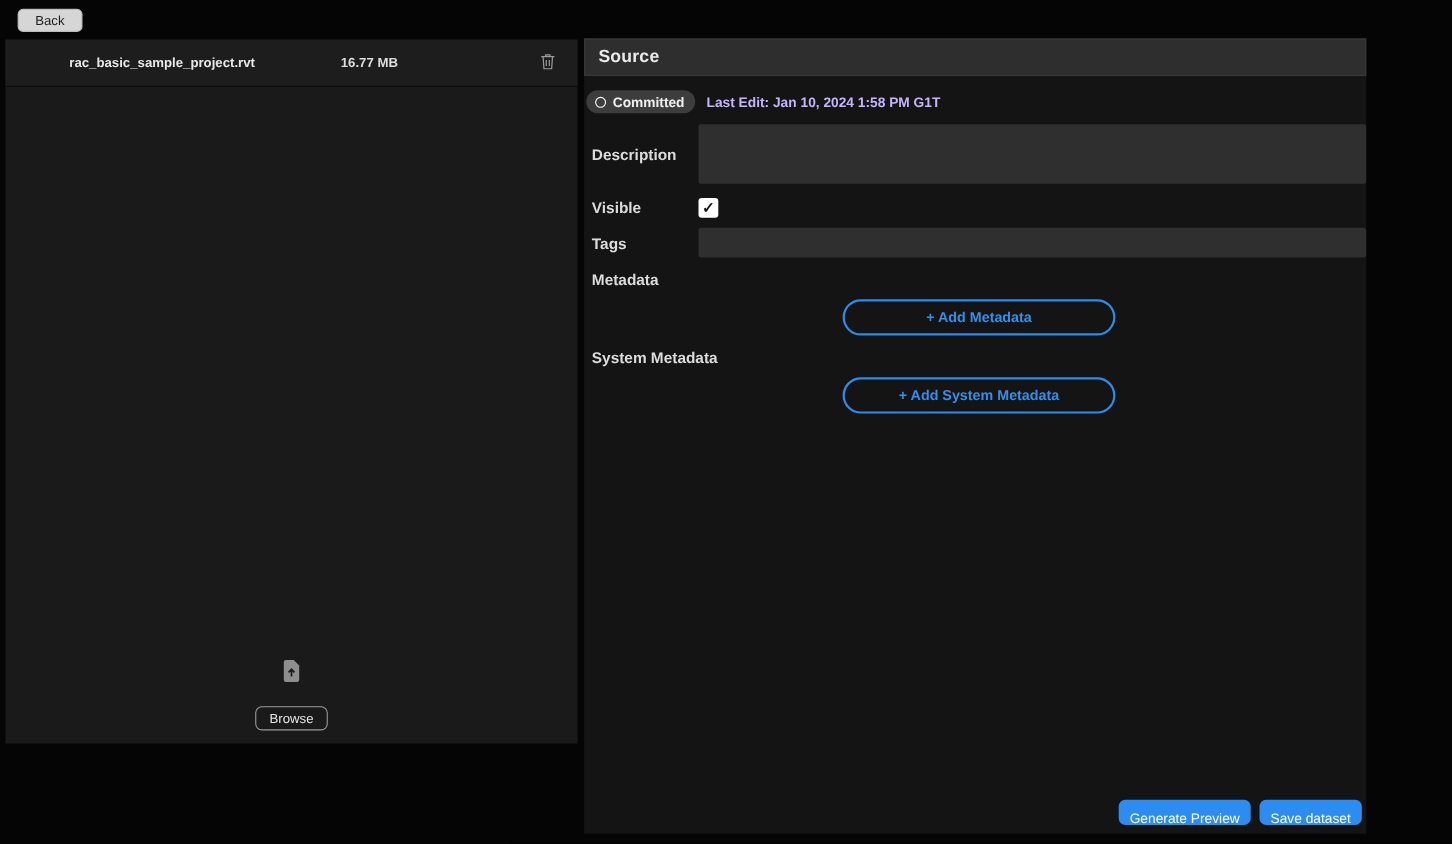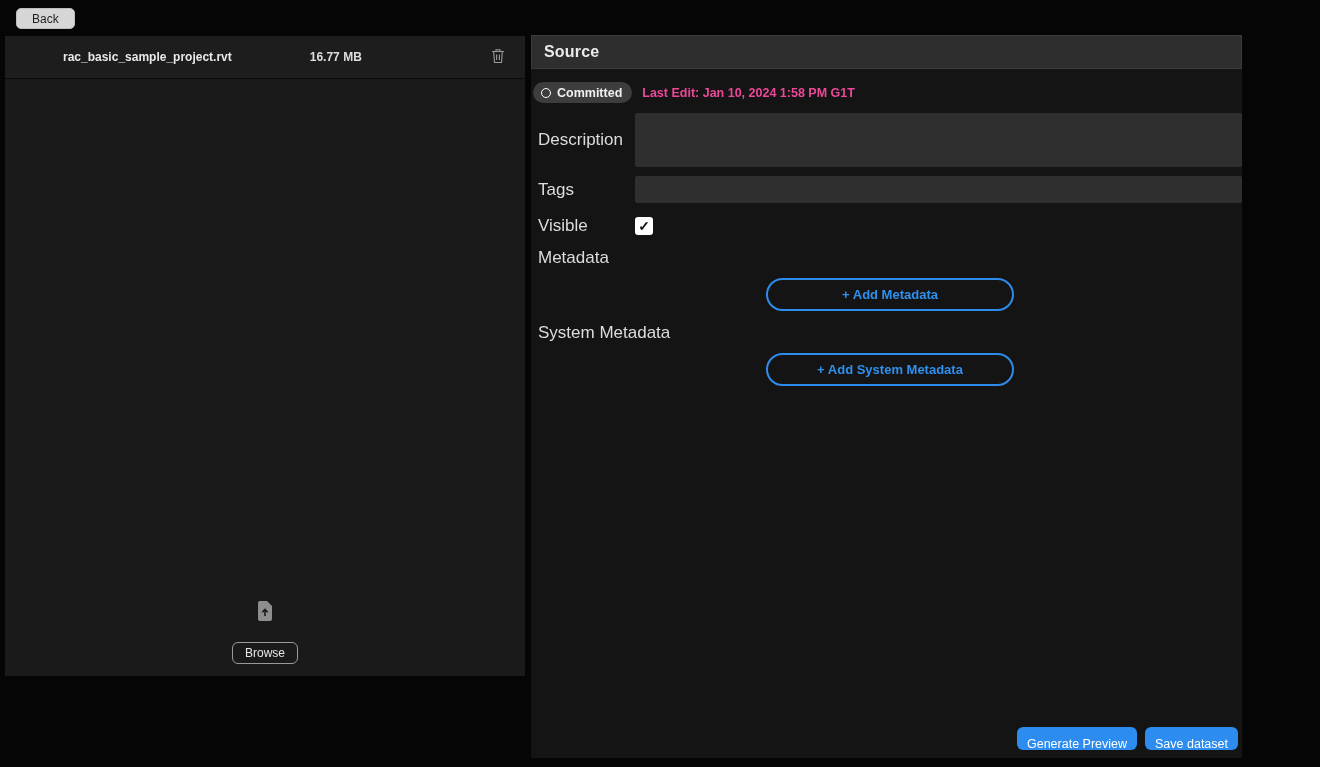--- a/index.html
+++ b/index.html
@@ -66,26 +66,26 @@
 
   .status-row {
     margin: 13px 0 0 2px; display: flex; align-items: center; height: 21px;
   }
   .badge {
     background: #3d3d3d; border-radius: 11px; height: 21px;
     padding: 0 10px 0 8px; display: inline-flex; align-items: center; gap: 6px;
     color: #f0f0f0; font-size: 12.5px; font-weight: 700;
   }
   .ring { width: 10px; height: 10px; border: 1.5px solid #fff; border-radius: 50%; }
-  .last-edit { margin-left: 10px; color: #ec4899; font-size: 12.5px; font-weight: 700; }
+  .last-edit { margin-left: 10px; color: #c4b5fd; font-size: 12.5px; font-weight: 700; }
 
   .form { padding-left: 7px; }
   .form-row { display: flex; align-items: center; }
   .form-row label {
-    flex: 0 0 97px; font-size: 17px; font-weight: 400; color: #dcdcdc;
+    flex: 0 0 97px; font-size: 14px; font-weight: 700; color: #dcdcdc;
   }
   .row-description { margin-top: 10px; }
   .row-description textarea {
     flex: 1; height: 54px; background: #2f2f2f; border: none; border-radius: 2px;
     resize: none; outline: none; color: #e8e8e8; padding: 6px 8px;
     font-family: "Liberation Sans", sans-serif; font-size: 13px;
   }
   .row-tags { margin-top: 9px; }
   .row-tags input {
     flex: 1; height: 27px; background: #2f2f2f; border: none; border-radius: 2px;
@@ -164,32 +164,32 @@
       <span class="last-edit">Last Edit: Jan 10, 2024 1:58 PM G1T</span>
     </div>
 
     <div class="form">
 
       <div class="form-row row-description">
         <label>Description</label>
         <textarea style=""></textarea>
       </div>
 
-      <div class="form-row row-tags">
-        <label>Tags</label>
-        <input type="text" value="" style="">
-      </div>
-
       <div class="form-row row-visible">
         <label>Visible</label>
         <div class="checkbox">
           <span class="check">✓</span>
         </div>
       </div>
 
+      <div class="form-row row-tags">
+        <label>Tags</label>
+        <input type="text" value="" style="">
+      </div>
+
       <div class="form-row row-label-only">
         <label>Metadata</label>
       </div>
       <div class="add-row">
         <button class="add-btn">+ Add Metadata</button>
       </div>
 
       <div class="form-row row-label-only">
         <label>System Metadata</label>
       </div>

